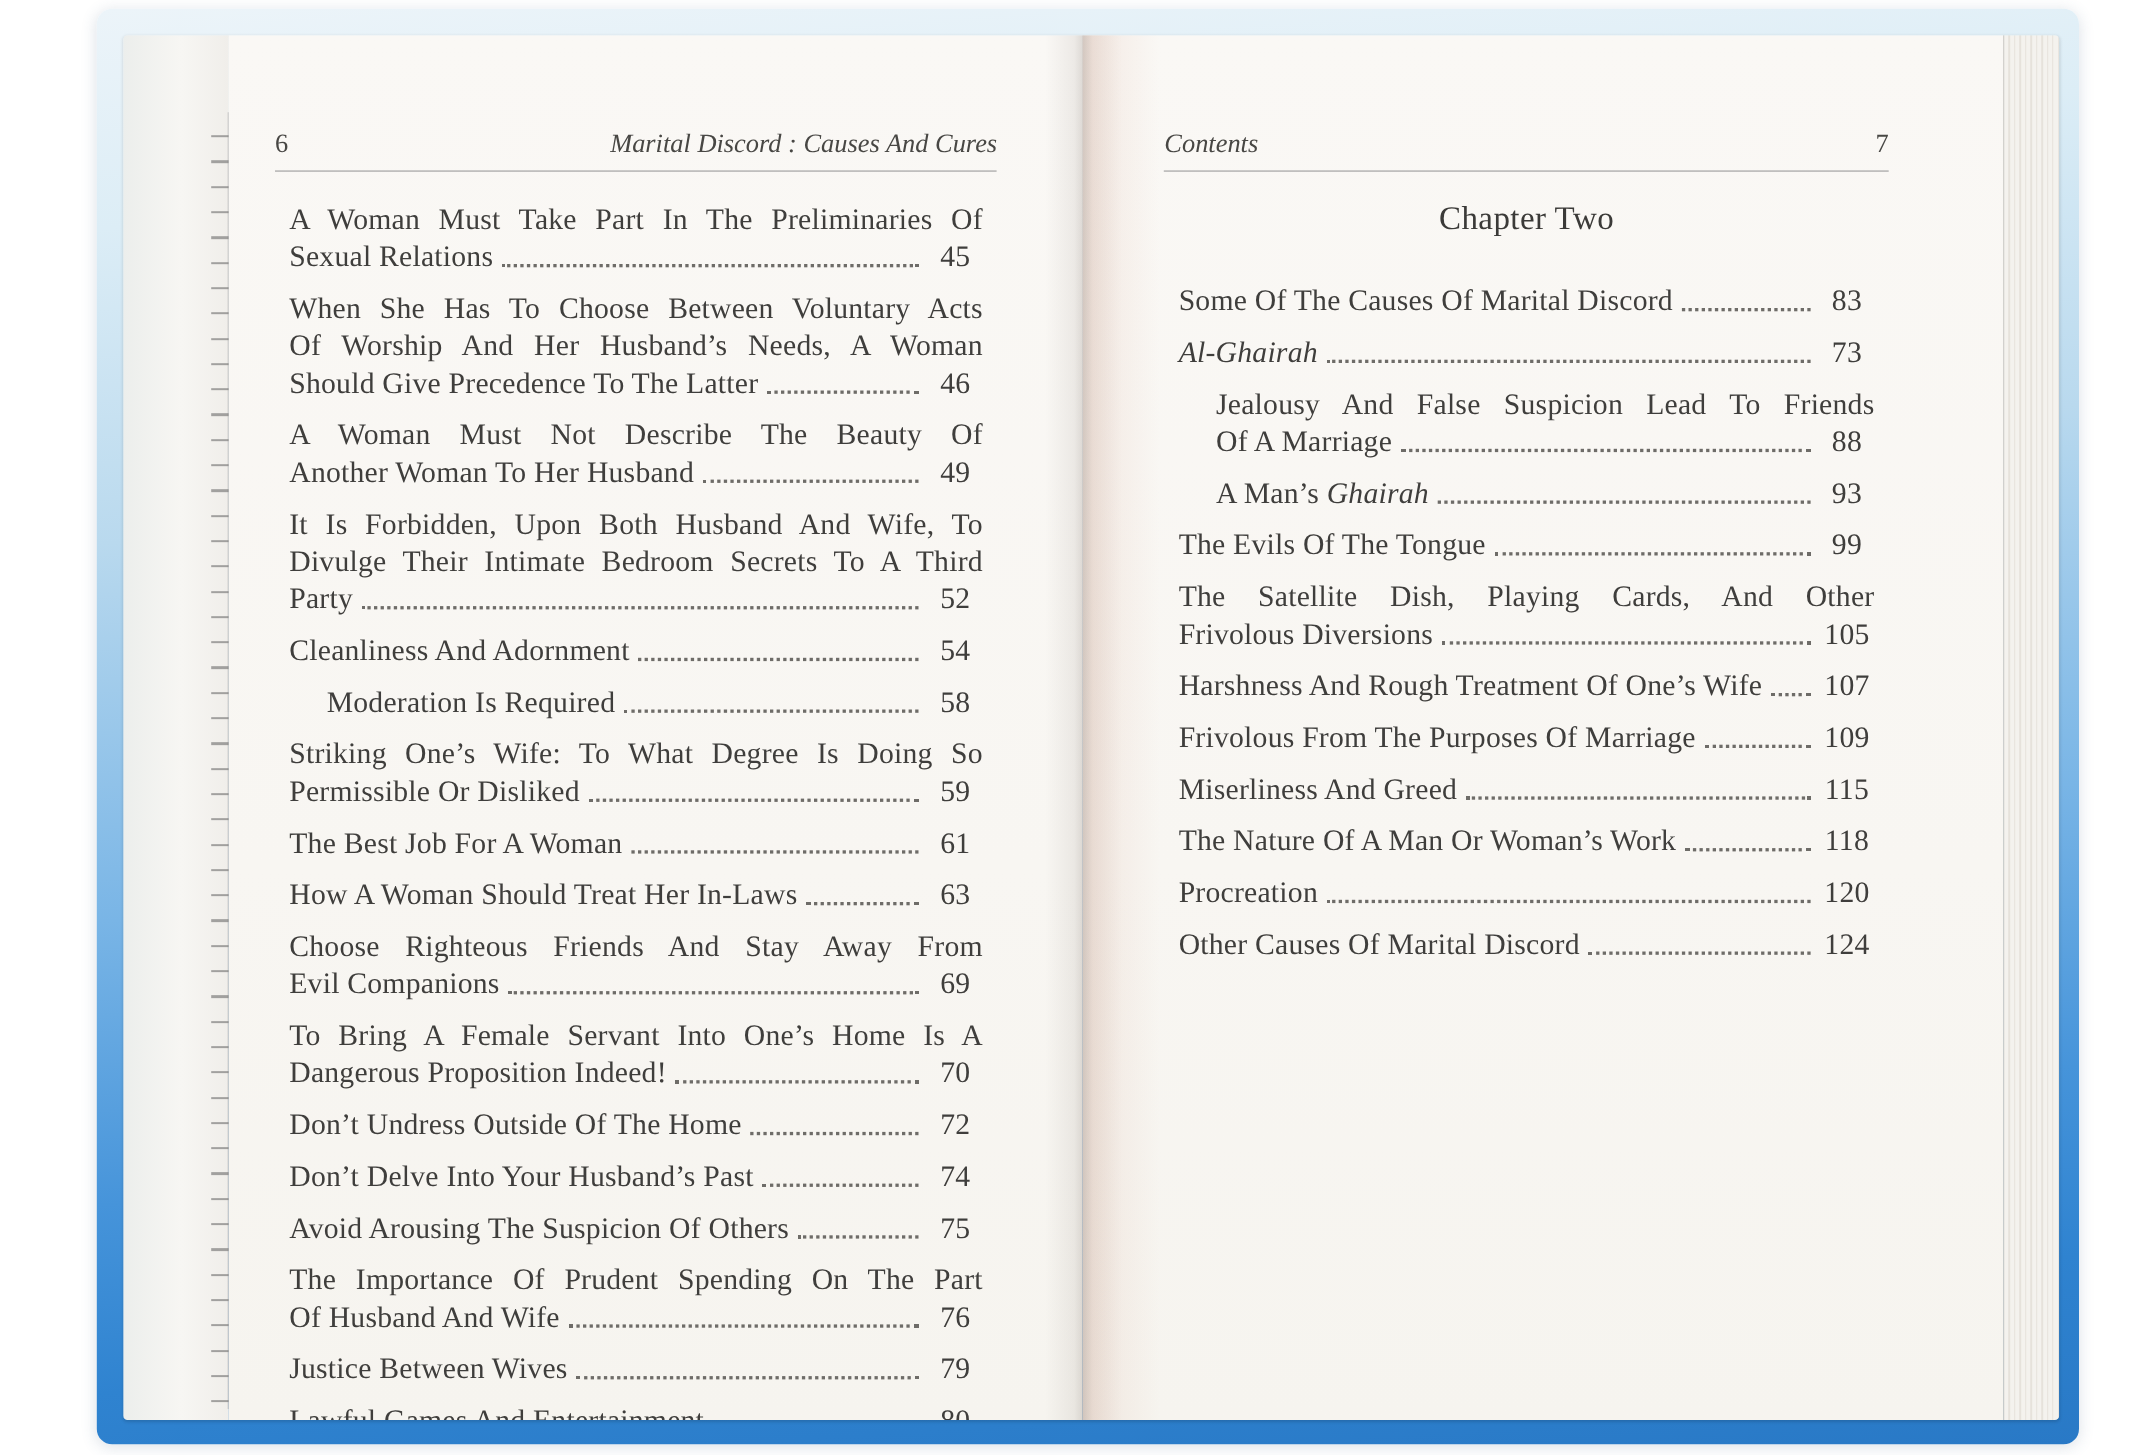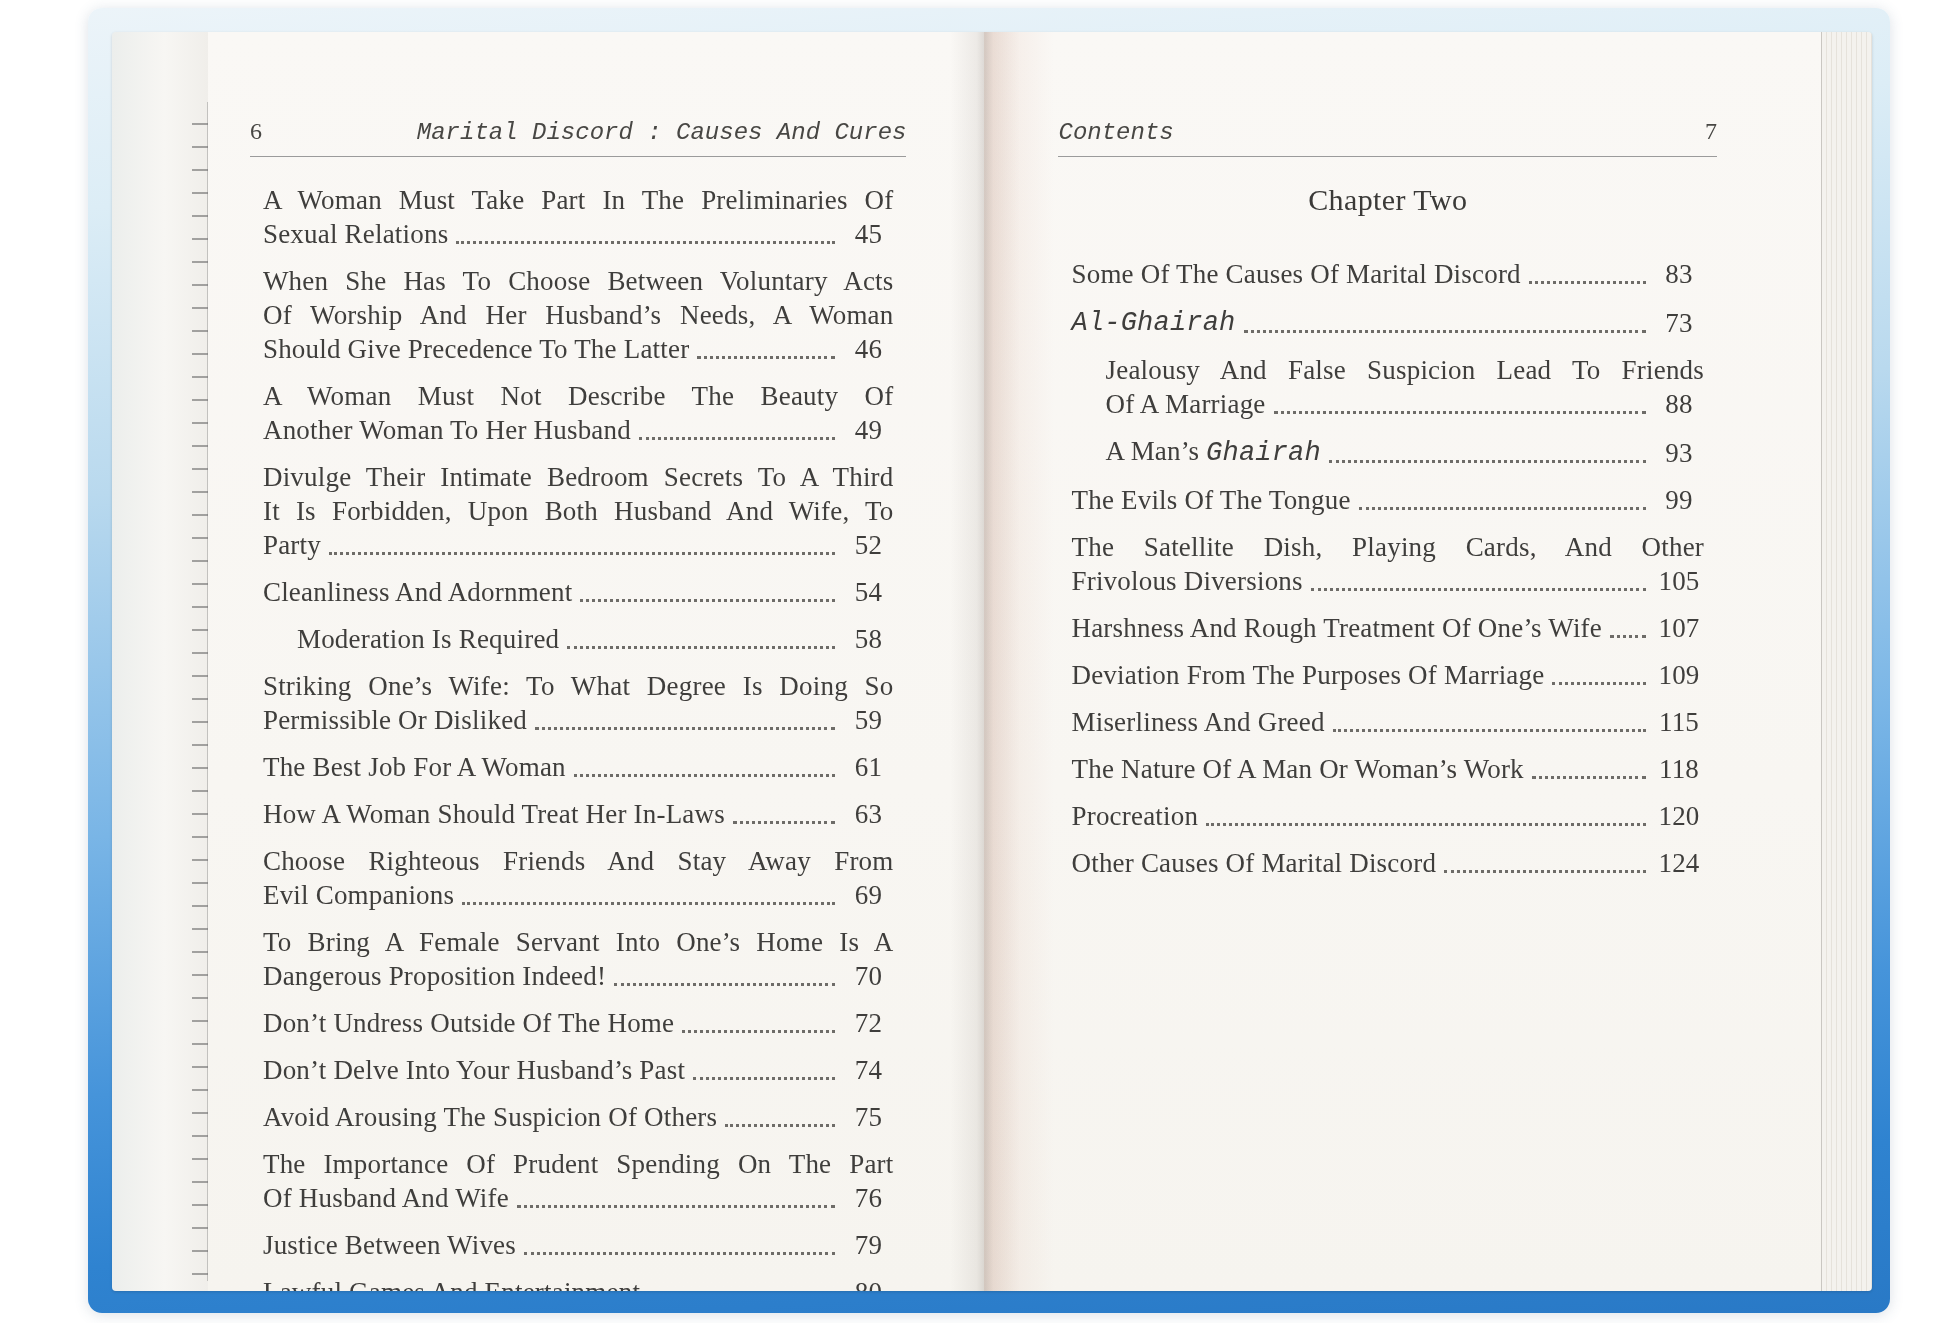--- a/index.html
+++ b/index.html
@@ -56,21 +56,21 @@
     width:50px; height:100%;
     background:repeating-linear-gradient(to right,
       #f4f2ee 0 4px, #e6e2db 4px 5px);
     border-left:1px solid rgba(120,120,120,.25);
   }
   .page-head {
     display:flex; justify-content:space-between; align-items:baseline;
     border-bottom:1.5px solid #9b9b9b; padding-bottom:10px; margin-bottom:26px;
     font-size:24px; color:#484744;
   }
-  .page-head .it, .it { font-style:italic;font-family:Liberation Mono, monospace; }
+  .page-head .it, .it { font-style:italic; }
   .chapter-heading {
     text-align:center; font-size:30px; letter-spacing:.4px;
     margin:26px 0 40px 0; color:#3b3a38;
   }
   .toc { font-size:27px; line-height:34px; letter-spacing:.2px; }
   .toc-entry { margin:13px; }
   .toc-entry.indent { padding-left:34px; }
   .toc-line.fill { text-align:justify; text-align-last:justify; }
   .toc-line.last { display:flex; align-items:flex-end; }
   .toc-line .toc-text { white-space:nowrap; }
@@ -114,22 +114,22 @@
             </div>
             <div class="toc-entry">
               <div class="toc-line fill"><span class=""><span>A Woman Must Not Describe The Beauty Of</span></span></div>
               <div class="toc-line last">
                 <span class="toc-text"><span>Another Woman To Her Husband</span></span>
                 <span class="dots"></span>
                 <span class="pg">49</span>
               </div>
             </div>
             <div class="toc-entry">
+              <div class="toc-line fill"><span class=""><span>It Is Forbidden, Upon Both Husband And Wife, To</span></span></div>
               <div class="toc-line fill"><span class=""><span>Divulge Their Intimate Bedroom Secrets To A Third</span></span></div>
-              <div class="toc-line fill"><span class=""><span>It Is Forbidden, Upon Both Husband And Wife, To</span></span></div>
               <div class="toc-line last">
                 <span class="toc-text"><span>Party</span></span>
                 <span class="dots"></span>
                 <span class="pg">52</span>
               </div>
             </div>
             <div class="toc-entry">
               <div class="toc-line last">
                 <span class="toc-text"><span>Cleanliness And Adornment</span></span>
                 <span class="dots"></span>
@@ -280,21 +280,21 @@
             </div>
             <div class="toc-entry">
               <div class="toc-line last">
                 <span class="toc-text"><span>Harshness And Rough Treatment Of One’s Wife</span></span>
                 <span class="dots"></span>
                 <span class="pg">107</span>
               </div>
             </div>
             <div class="toc-entry">
               <div class="toc-line last">
-                <span class="toc-text"><span>Deviation From The Purposes Of Marriage</span></span>
+                <span class="toc-text"><span>Frivolous From The Purposes Of Marriage</span></span>
                 <span class="dots"></span>
                 <span class="pg">109</span>
               </div>
             </div>
             <div class="toc-entry">
               <div class="toc-line last">
                 <span class="toc-text"><span>Miserliness And Greed</span></span>
                 <span class="dots"></span>
                 <span class="pg">115</span>
               </div>

